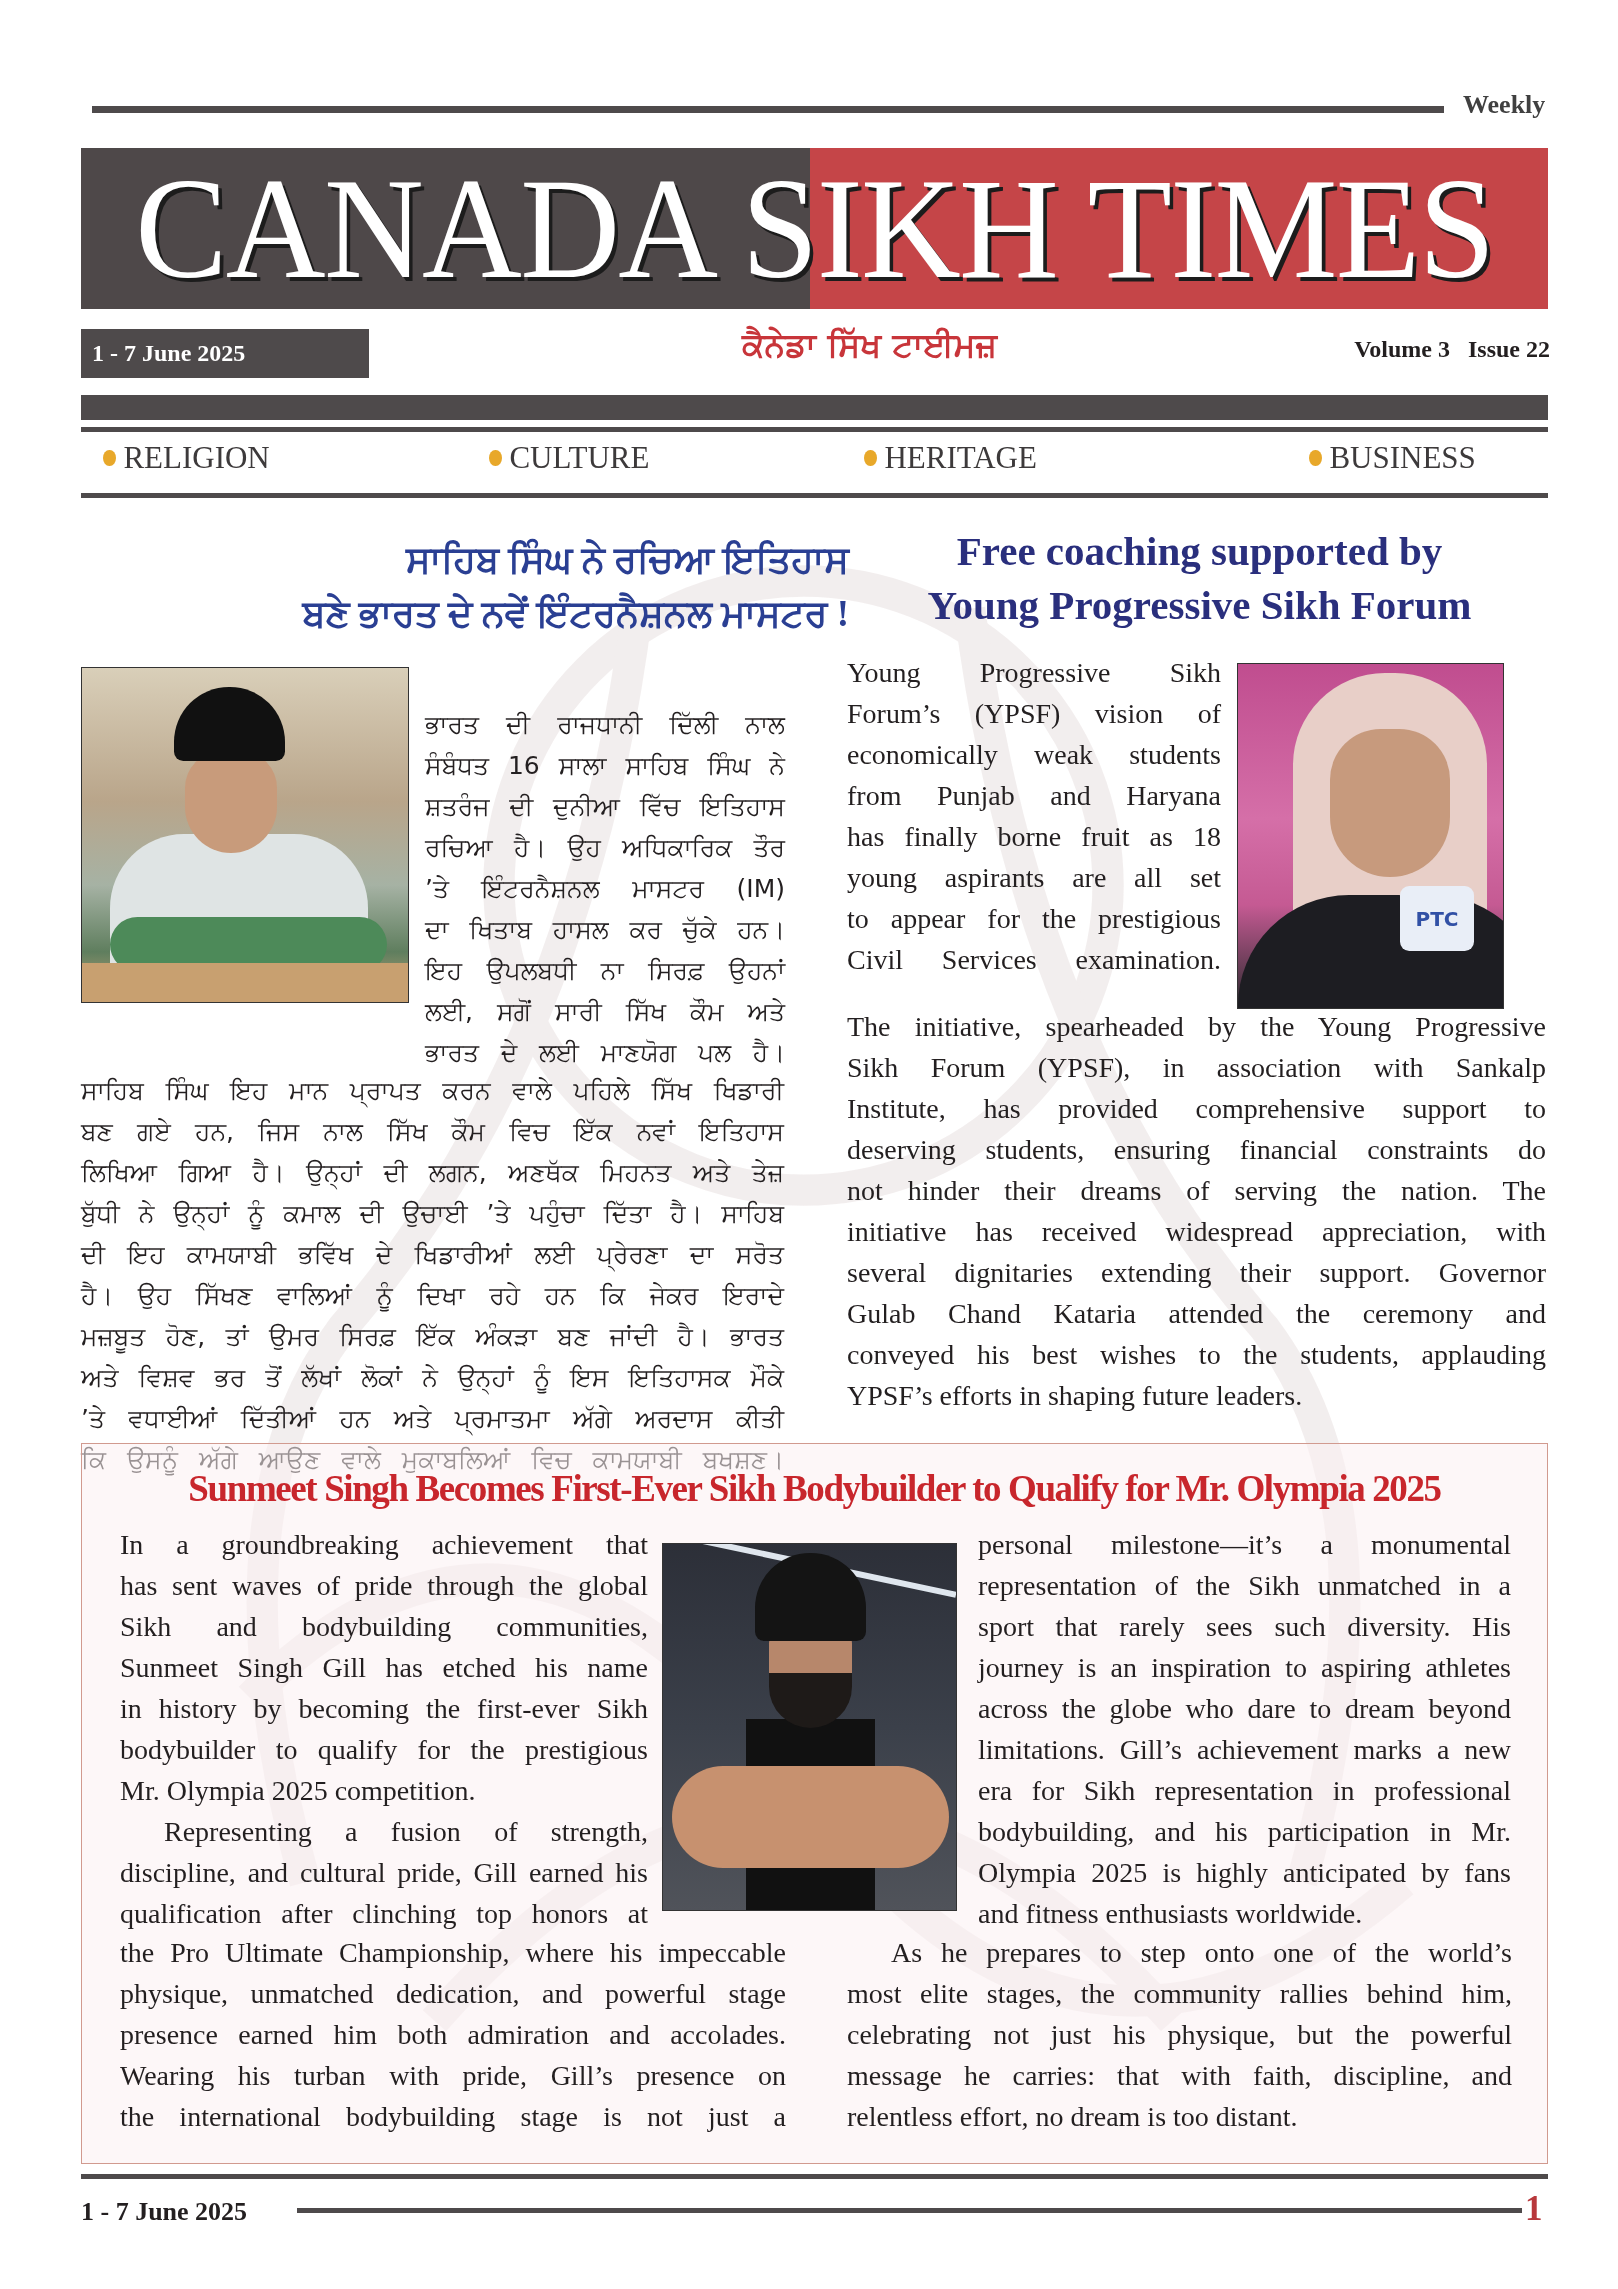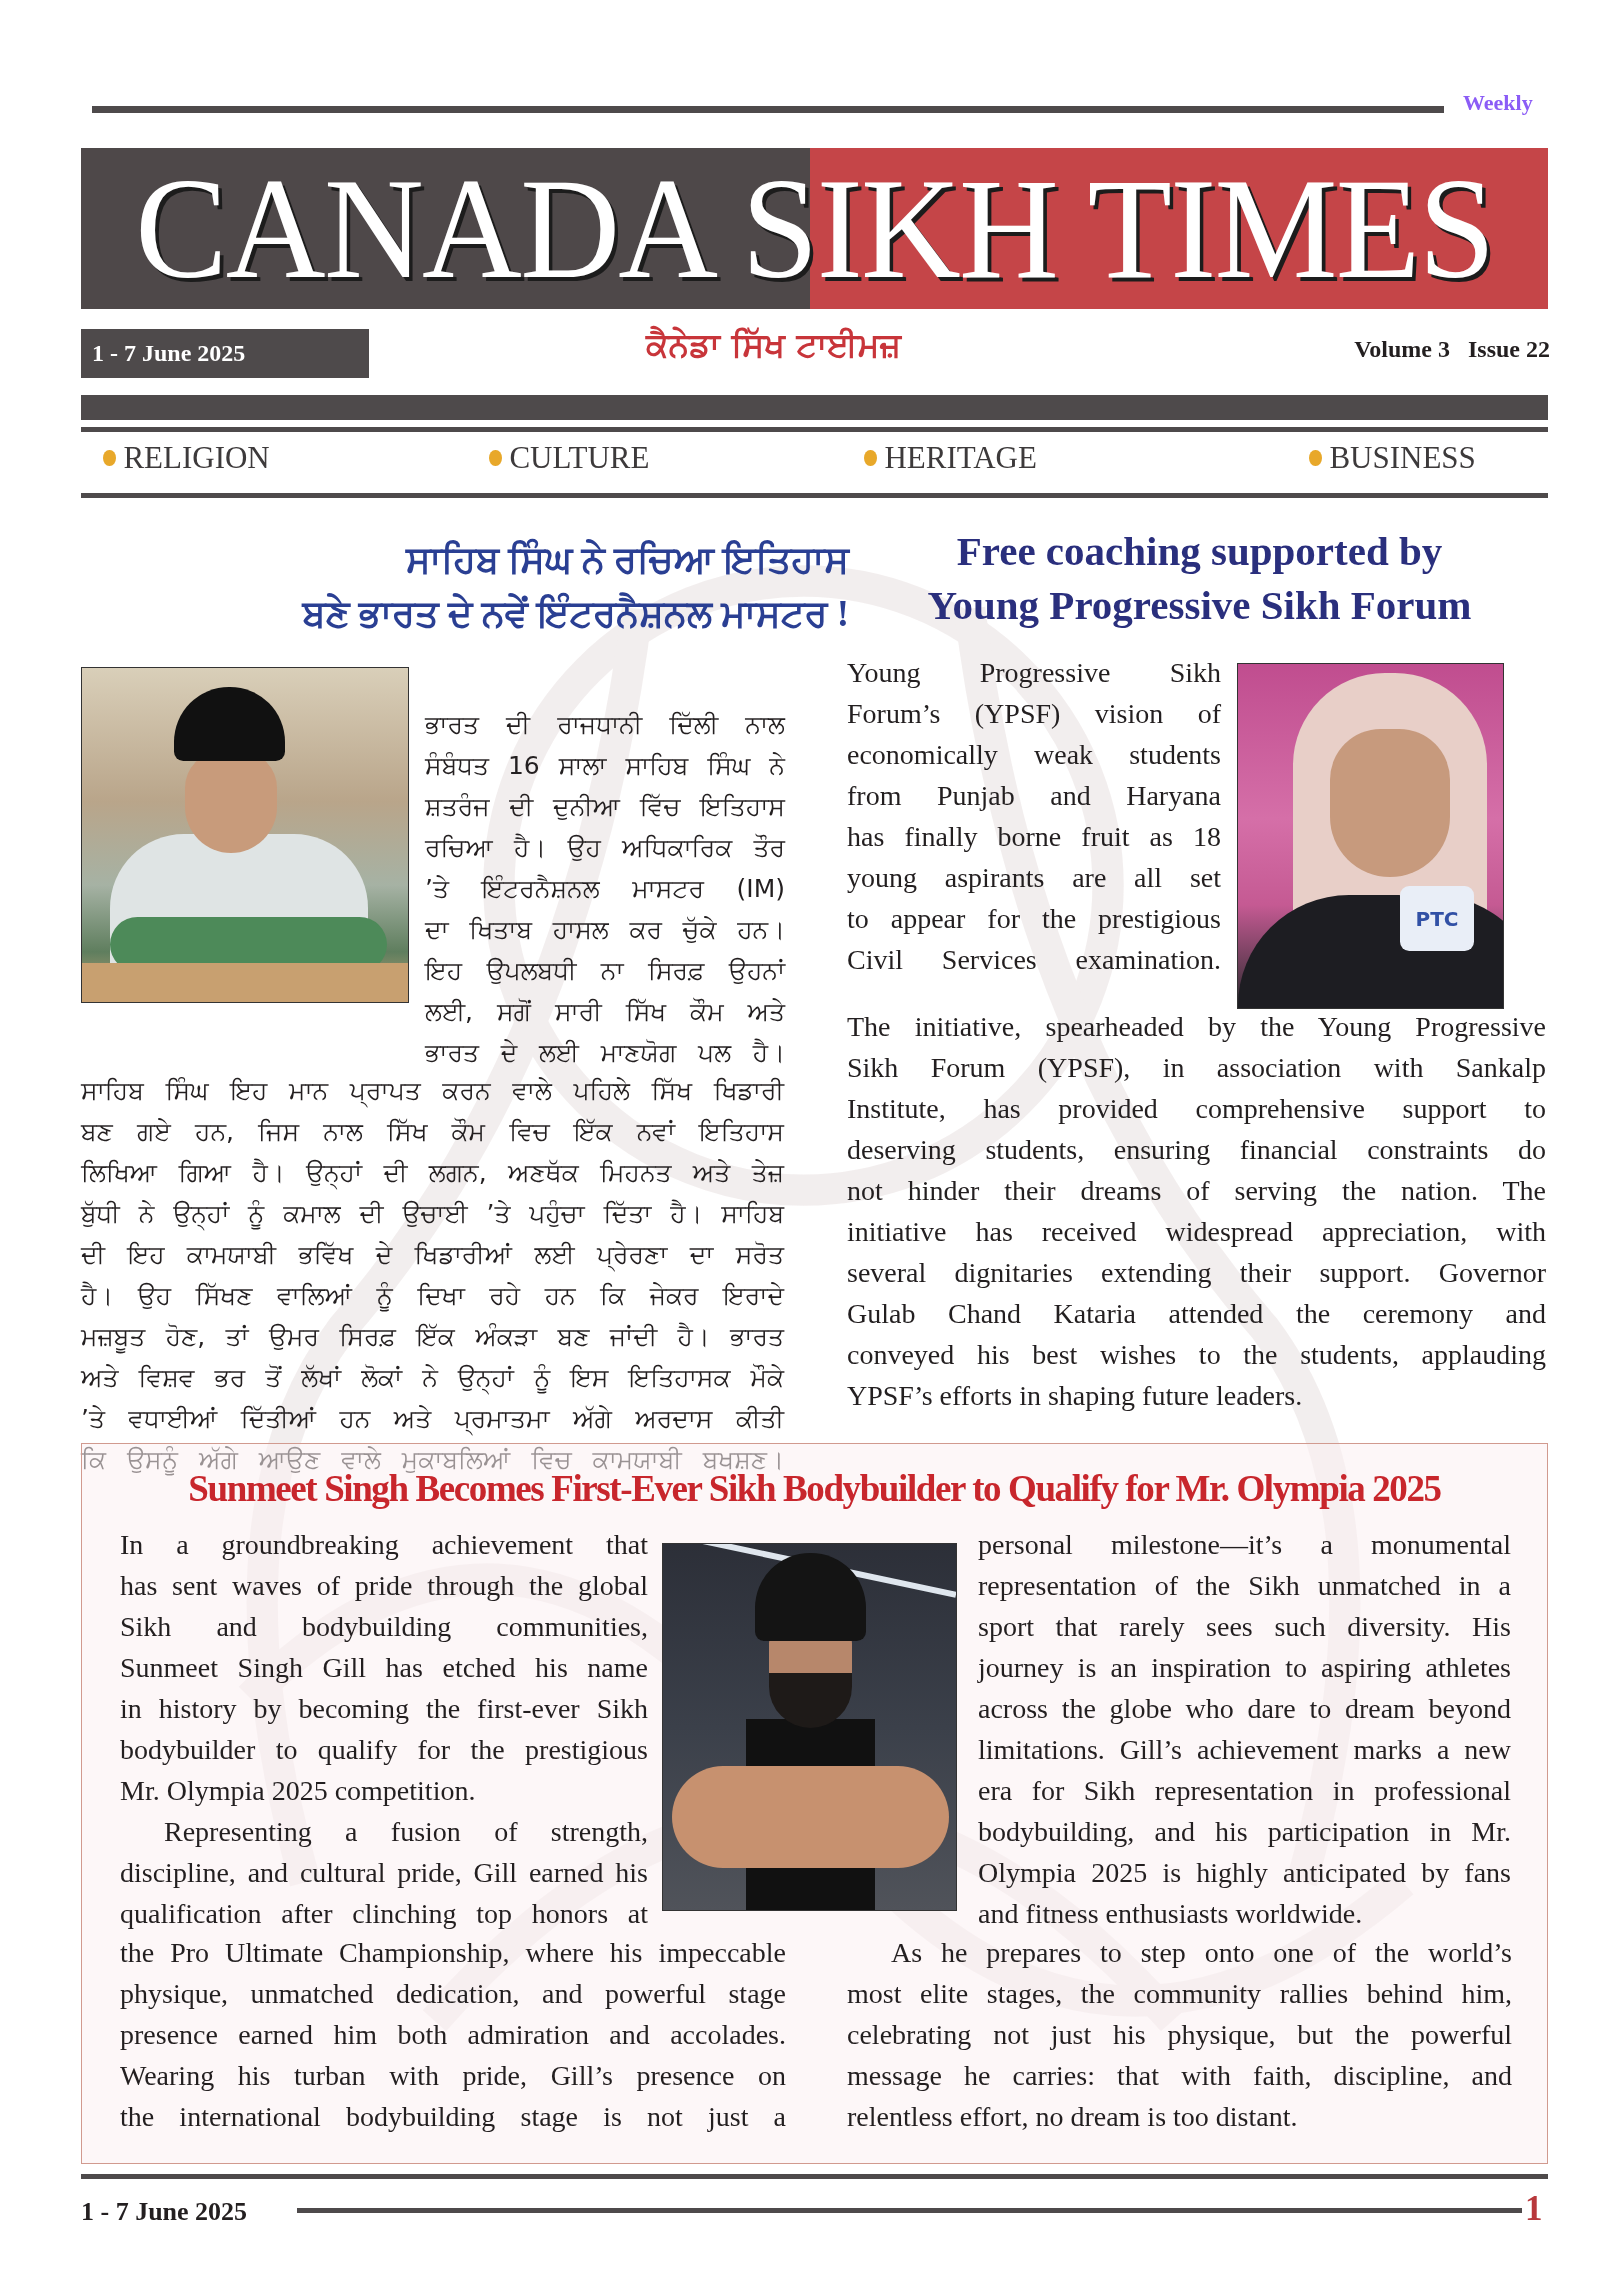--- a/index.html
+++ b/index.html
@@ -2,37 +2,37 @@
 <html style="font-size:14.8px"><head>
 <meta charset="utf-8">
 <style>
   html, body { margin:0; padding:0; background:#ffffff; }
   body { width:1619px; height:2290px; position:relative; overflow:hidden;
          font-family:"Liberation Serif", "DejaVu Serif", serif; color:#231f20; }
   .abs { position:absolute; }
 
   
   #top-rule { left:92px; top:106px; width:1352px; height:6.5px; background:#4e4a4b; }
-  #weekly { left:1463px; top:90px; font-size:22px; font-weight:bold; color:#8b5cf6; }
+  #weekly { left:1463px; top:90px; font-size:26px; font-weight:bold; color:#404040; }
 
   
   #masthead { left:81px; top:148px; width:1467px; height:161px; display:flex; }
   #masthead .dark { width:729px; height:100%; background:#4e4849; }
   #masthead .red { flex:1; height:100%; background:#c54548; }
   #masthead-title { left:81px; top:148px; width:1467px; height:161px;
        display:flex; align-items:center; justify-content:center;
        font-family:"Liberation Serif", serif; font-size:144px; color:#fff;
        letter-spacing:-1.8px; transform:scaleX(0.96);
        text-shadow:3.7px 3.7px 0 #1c1c1c; white-space:nowrap; line-height:1; }
 
   
   #date-box { left:81px; top:329px; width:288px; height:49px; background:#4e4a4b;
        color:#fff; font-size:24px; font-weight:bold; display:flex; align-items:center; padding-left:11px; box-sizing:border-box; }
   #punjabi-name { left:646px; top:325px; width:351px; font-family:"DejaVu Sans", sans-serif;
-       font-size:33px; font-weight:bold; color:#c8353a; text-align:left; }
+       font-size:33px; font-weight:bold; color:#c8353a; text-align:right; }
   #volume-issue { left:1292px; top:336px; width:258px; text-align:right; font-size:24px; font-weight:bold; color:#231f20; }
 
   #thick-bar { left:81px; top:395px; width:1467px; height:25px; background:#4e4a4b; }
   #thin-bar-1 { left:81px; top:427px; width:1467px; height:4.6px; background:#4e4a4b; }
   #thin-bar-2 { left:81px; top:493px; width:1467px; height:4.6px; background:#4e4a4b; }
 
   
   .nav-item { position:absolute; top:440px; font-size:31px; color:#3d3a3b; display:flex; align-items:center; gap:7.4px;justify-content:center; }
   .nav-dot { width:13px; height:16.6px; border-radius:50%; background:#e8a82a; display:inline-block; }
 

